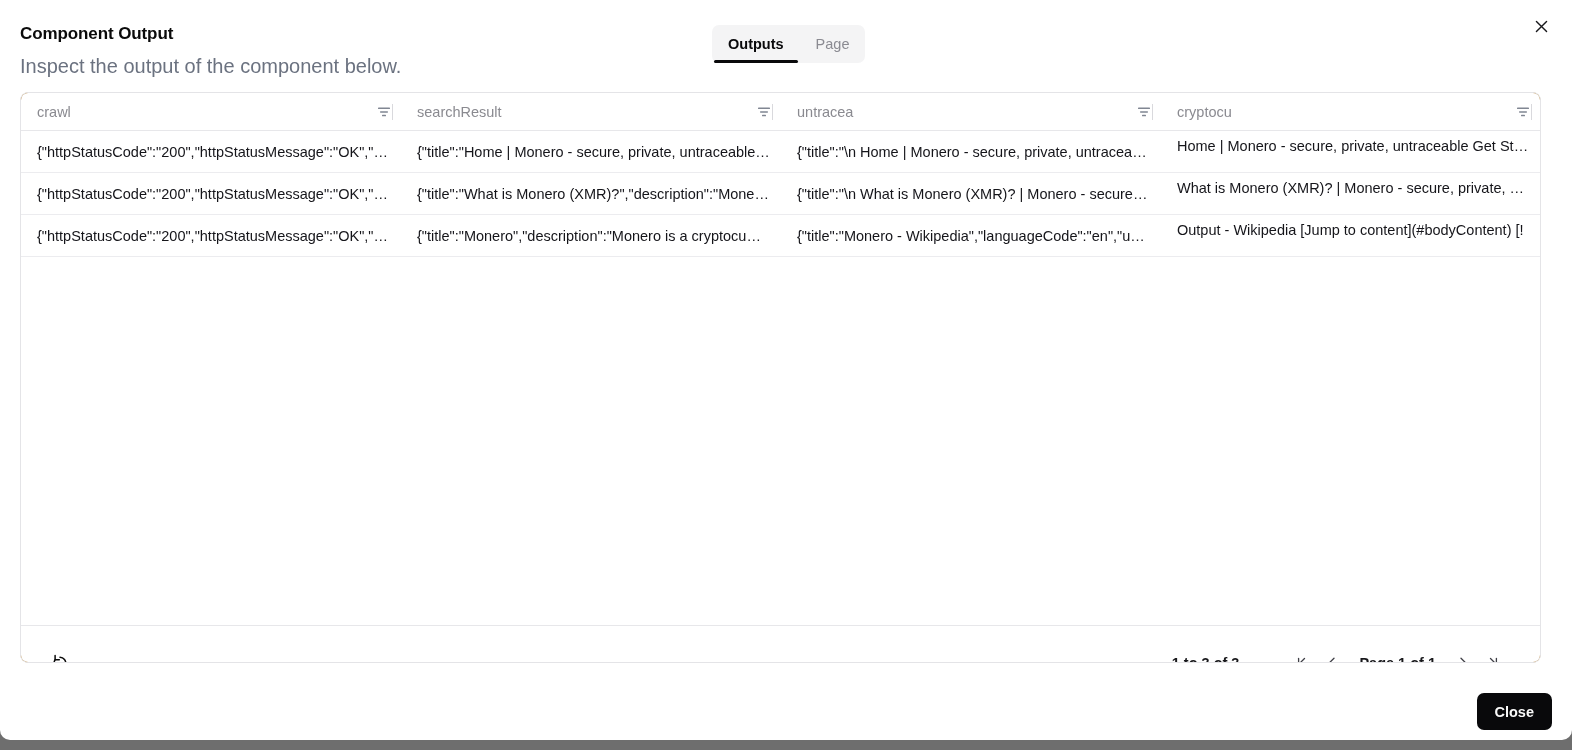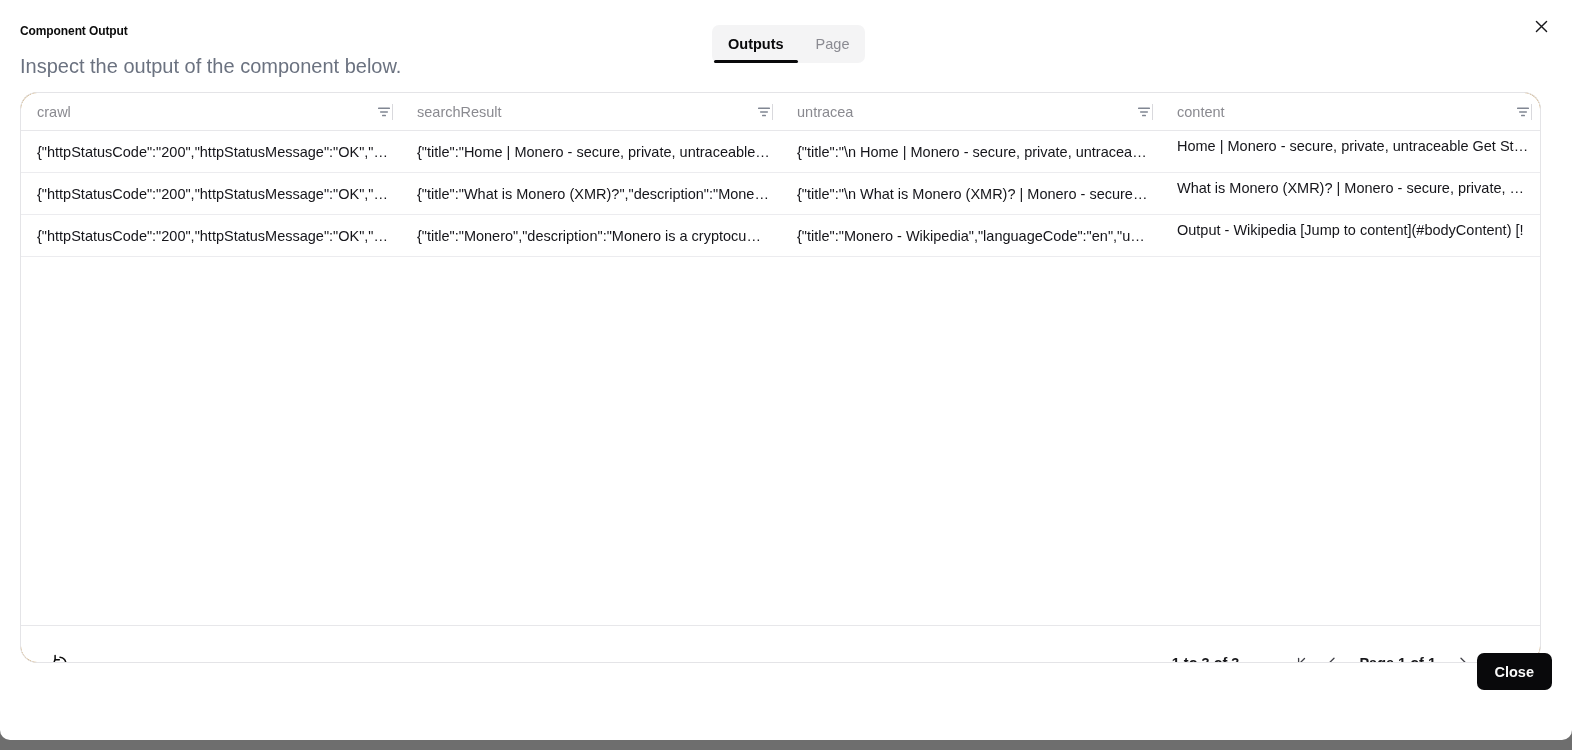--- a/index.html
+++ b/index.html
@@ -31,21 +31,21 @@
   
   .dlg-header {
     position: relative;
     height: 92px;
   }
 
   .title {
     position: absolute;
     left: 20px;
     top: 24px;
-    font-size: 12px;
+    font-size: 17px;
     font-weight: bold;
     color: #0b0b0b;
     letter-spacing: -0.1px;
   }
 
   .subtitle {
     position: absolute;
     left: 20px;
     top: 55px;
     font-size: 20px;
@@ -108,21 +108,21 @@
   }
 
   
   .grid-card {
     position: absolute;
     left: 20px;
     top: 92px;
     width: 1521px;
     height: 571px;
     border: 1px solid #e4e4e7;
-    border-radius: 17px;
+    border-radius: 8px;
     background: #a16207;
     overflow: hidden;
   }
 
   .grid-head {
     position: relative;
     display: flex;
     height: 38px;
     border-bottom: 1px solid #e7e7ea;
     background: #ffffff;
@@ -246,21 +246,21 @@
     justify-content: center;
     cursor: pointer;
     color: #3f3f46;
   }
 
   
   .dlg-actions {
     position: absolute;
     left: 0;
     right: 0;
-    top: 633px;
+    top: 673px;
     height: 77px;
     display: flex;
     align-items: center;
     justify-content: flex-end;
     padding-right: 20px;
   }
 
   .close-btn {
     background: #09090b;
     color: #fafafa;
@@ -332,21 +332,21 @@
           <svg width="16" height="16" viewBox="0 0 16 16" aria-hidden="true">
             <rect x="2" y="3.6" width="12" height="1.5" rx="0.6" fill="#6b7280"></rect>
             <rect x="4" y="7.2" width="8" height="1.5" rx="0.6" fill="#6b7280"></rect>
             <rect x="6" y="10.8" width="4" height="1.5" rx="0.6" fill="#6b7280"></rect>
           </svg>
         </span>
         <span class="hsep"></span>
       </div>
 
       <div class="hcell" style="width:379px">
-        <span class="hlabel">content</span>
+        <span class="hlabel">cryptocu</span>
         <span class="filter-ico">
           <svg width="16" height="16" viewBox="0 0 16 16" aria-hidden="true">
             <rect x="2" y="3.6" width="12" height="1.5" rx="0.6" fill="#6b7280"></rect>
             <rect x="4" y="7.2" width="8" height="1.5" rx="0.6" fill="#6b7280"></rect>
             <rect x="6" y="10.8" width="4" height="1.5" rx="0.6" fill="#6b7280"></rect>
           </svg>
         </span>
         <span class="hsep"></span>
       </div>
     </div>

